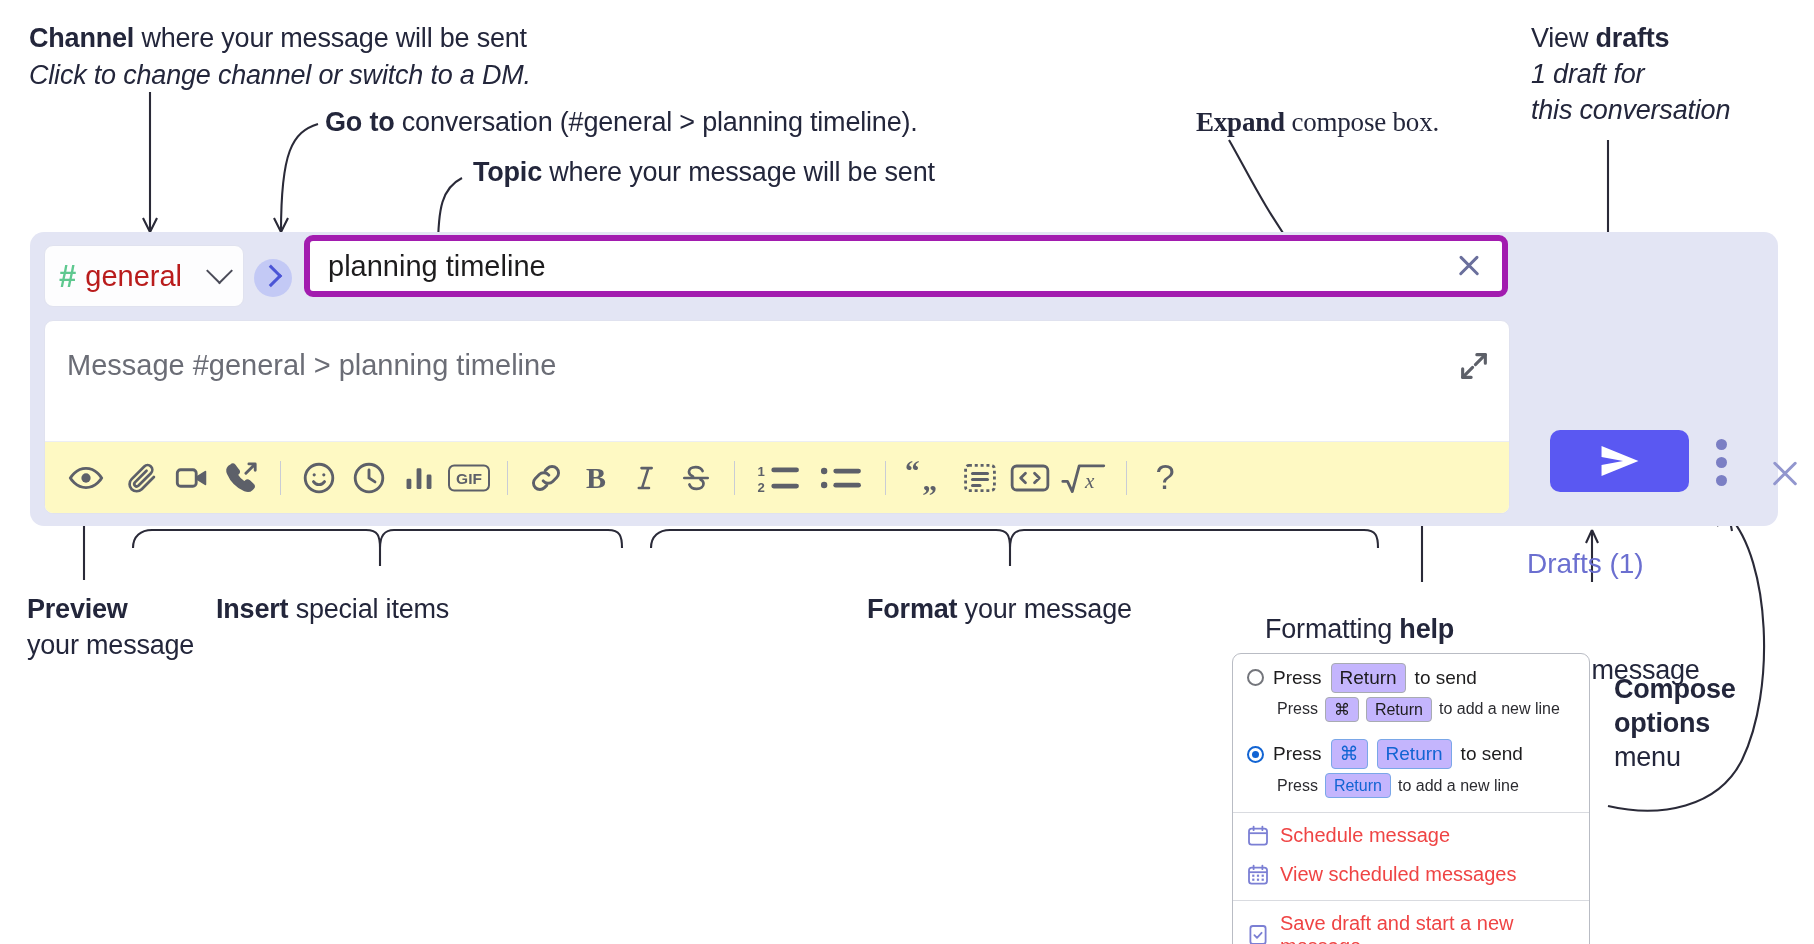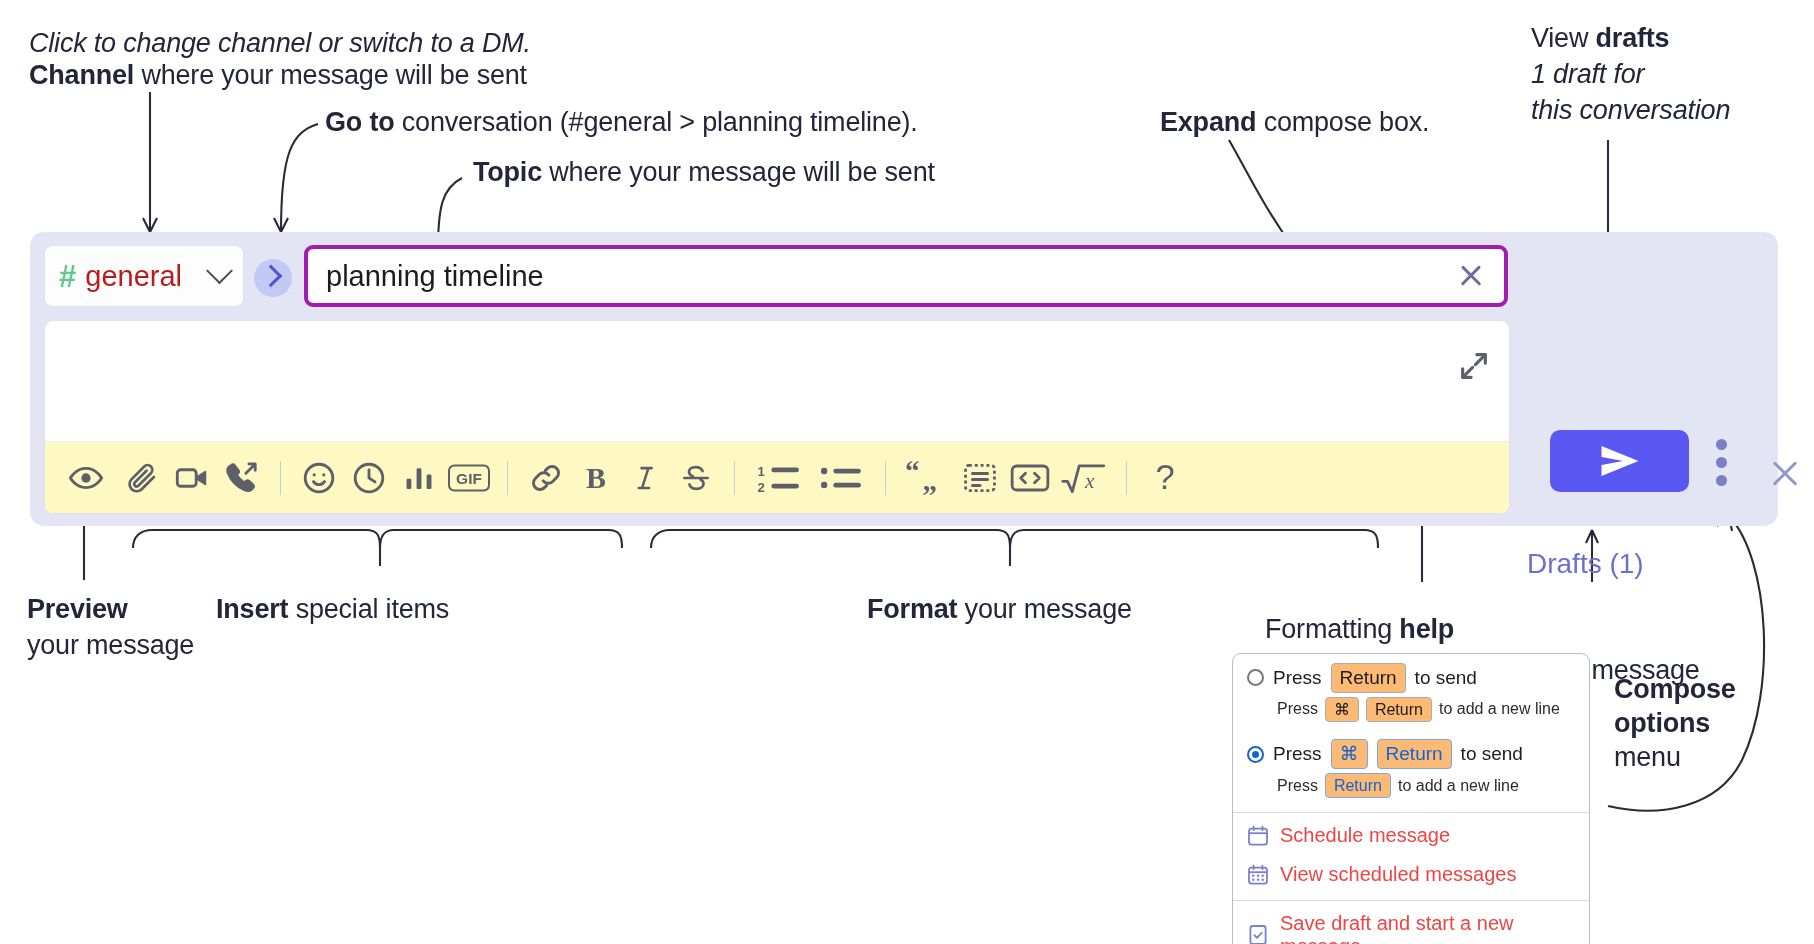--- a/index.html
+++ b/index.html
@@ -31,22 +31,22 @@
   .channel-name{font-size:29px;color:#b91c1c;}
   .chev{margin-left:auto;width:17px;height:17px;border-right:2.6px solid #4a4b58;border-bottom:2.6px solid #4a4b58;transform:rotate(45deg) translate(-4px,-4px);}
 
   .goto-btn{
     position:absolute;left:224px;top:27px;width:38px;height:38px;border-radius:50%;
     background:#c3c9f5;display:flex;align-items:center;justify-content:center;cursor:pointer;
   }
   .goto-btn .gchev{width:13px;height:13px;border-right:3.4px solid #4b55d6;border-top:3.4px solid #4b55d6;transform:rotate(45deg) translateX(-3px);}
 
   .topic-field{
-    position:absolute;left:274px;top:13px;width:1204px;height:62px;
-    background:#ffffff;border:4px solid #a21caf;border-radius:9px;
+    position:absolute;left:274px;top:3px;width:1204px;height:62px;
+    background:#ffffff;border:6px solid #a21caf;border-radius:9px;
     display:flex;align-items:center;padding:0 18px;box-sizing:border-box;gap:21px;
   }
   .topic-text{font-size:29px;color:#1d1c1d;}
   .topic-clear{margin-left:auto;width:30px;height:30px;position:relative;cursor:pointer;}
   .topic-clear:before,.topic-clear:after{content:"";position:absolute;left:2px;top:13px;width:26px;height:3.4px;background:#6a6f9c;border-radius:2px;}
   .topic-clear:before{transform:rotate(45deg);}
   .topic-clear:after{transform:rotate(-45deg);}
 
   .msgbox{
     position:absolute;left:14px;top:88px;width:1464px;height:192px;
@@ -82,46 +82,46 @@
   #options-menu{
     left:1232px;top:653px;width:358px;
     background:#ffffff;border:1px solid #b9bcc4;border-radius:9px;
     box-sizing:border-box;overflow:hidden;
   }
   .radio-row{display:flex;align-items:center;gap:9px;padding:9px 14px 2px 14px;font-size:19px;color:#1d1c1d;cursor:pointer;}
   .sub-row{display:flex;align-items:center;gap:7px;padding:2px 14px 8px 44px;font-size:16px;color:#2b2b30;}
   .radio{width:17px;height:17px;border-radius:50%;border:2px solid #74767c;box-sizing:border-box;flex:0 0 auto;position:relative;}
   .radio.on{border-color:#1264d3;}
   .radio.on:after{content:"";position:absolute;left:3px;top:3px;width:7px;height:7px;border-radius:50%;background:#1264d3;}
-  .key{border:1px solid #a8abb2;border-radius:4px;padding:1px 8px;font-size:inherit;color:#1d1c1d;background:#fdba74;line-height:1.35;display:inline-block;}
+  .key{border:1px solid #a8abb2;border-radius:4px;padding:1px 8px;font-size:inherit;color:#1d1c1d;background:#c4b5fd;line-height:1.35;display:inline-block;}
   .key.blue{border-color:#7aa7e8;color:#1264d3;}
   .menu-div{height:1px;background:#d9dbe0;margin:6px 0 0 0;}
   .menu-item{display:flex;align-items:center;gap:11px;padding:8px 14px;font-size:20px;color:#ef4444;cursor:pointer;}
   .menu-item svg{flex:0 0 auto;}
 
   
   #lines{position:absolute;left:0;top:0;width:1814px;height:944px;pointer-events:none;}
 </style>
 </head>
 <body>
 
 <div class="abs anno" style="left:29px;top:22px;">
+  <div><b>Channel</b><span> where your message will be sent</span></div>
   <div style="margin-top:5px;"><i>Click to change channel or switch to a DM.</i></div>
-  <div><b>Channel</b><span> where your message will be sent</span></div>
 </div>
 
 <div class="abs anno" style="left:325px;top:106px;">
   <b>Go to</b><span> conversation (#general &gt; planning timeline).</span>
 </div>
 
 <div class="abs anno" style="left:473px;top:156px;">
   <b>Topic</b><span> where your message will be sent</span>
 </div>
 
-<div class="abs anno" style="left:1160px;top:106px;">
+<div class="abs anno" style="left:1196px;top:106px;font-family:Liberation Serif, serif;">
   <b>Expand</b><span> compose box.</span>
 </div>
 
 <div class="abs anno" style="left:1531px;top:22px;">
   <div><span>View </span><b>drafts</b></div>
   <div style="margin-top:4px;"><i>1 draft for</i></div>
   <div style="margin-top:3px;"><i>this conversation</i></div>
 </div>
 
 <div class="abs anno" style="left:27px;top:593px;">
@@ -200,20 +200,21 @@
   <div class="goto-btn">
     <span class="gchev"></span>
   </div>
 
   <div class="topic-field">
     <span class="topic-text">planning timeline</span>
     <span class="topic-clear"></span>
   </div>
 
   <div class="msgbox">
+    <div class="placeholder">Message #general &gt; planning timeline</div>
 
     <div class="expand-btn">
       <svg width="34" height="34" viewBox="0 0 24 24" fill="none" stroke="#5d6069" stroke-width="2.2" stroke-linecap="round" stroke-linejoin="round">
         <path d="M14 4h6v6"></path>
           <path d="M20 4l-7 7"></path>
         <path d="M10 20H4v-6"></path>
           <path d="M4 20l7-7"></path>
       </svg>
     </div>
 

